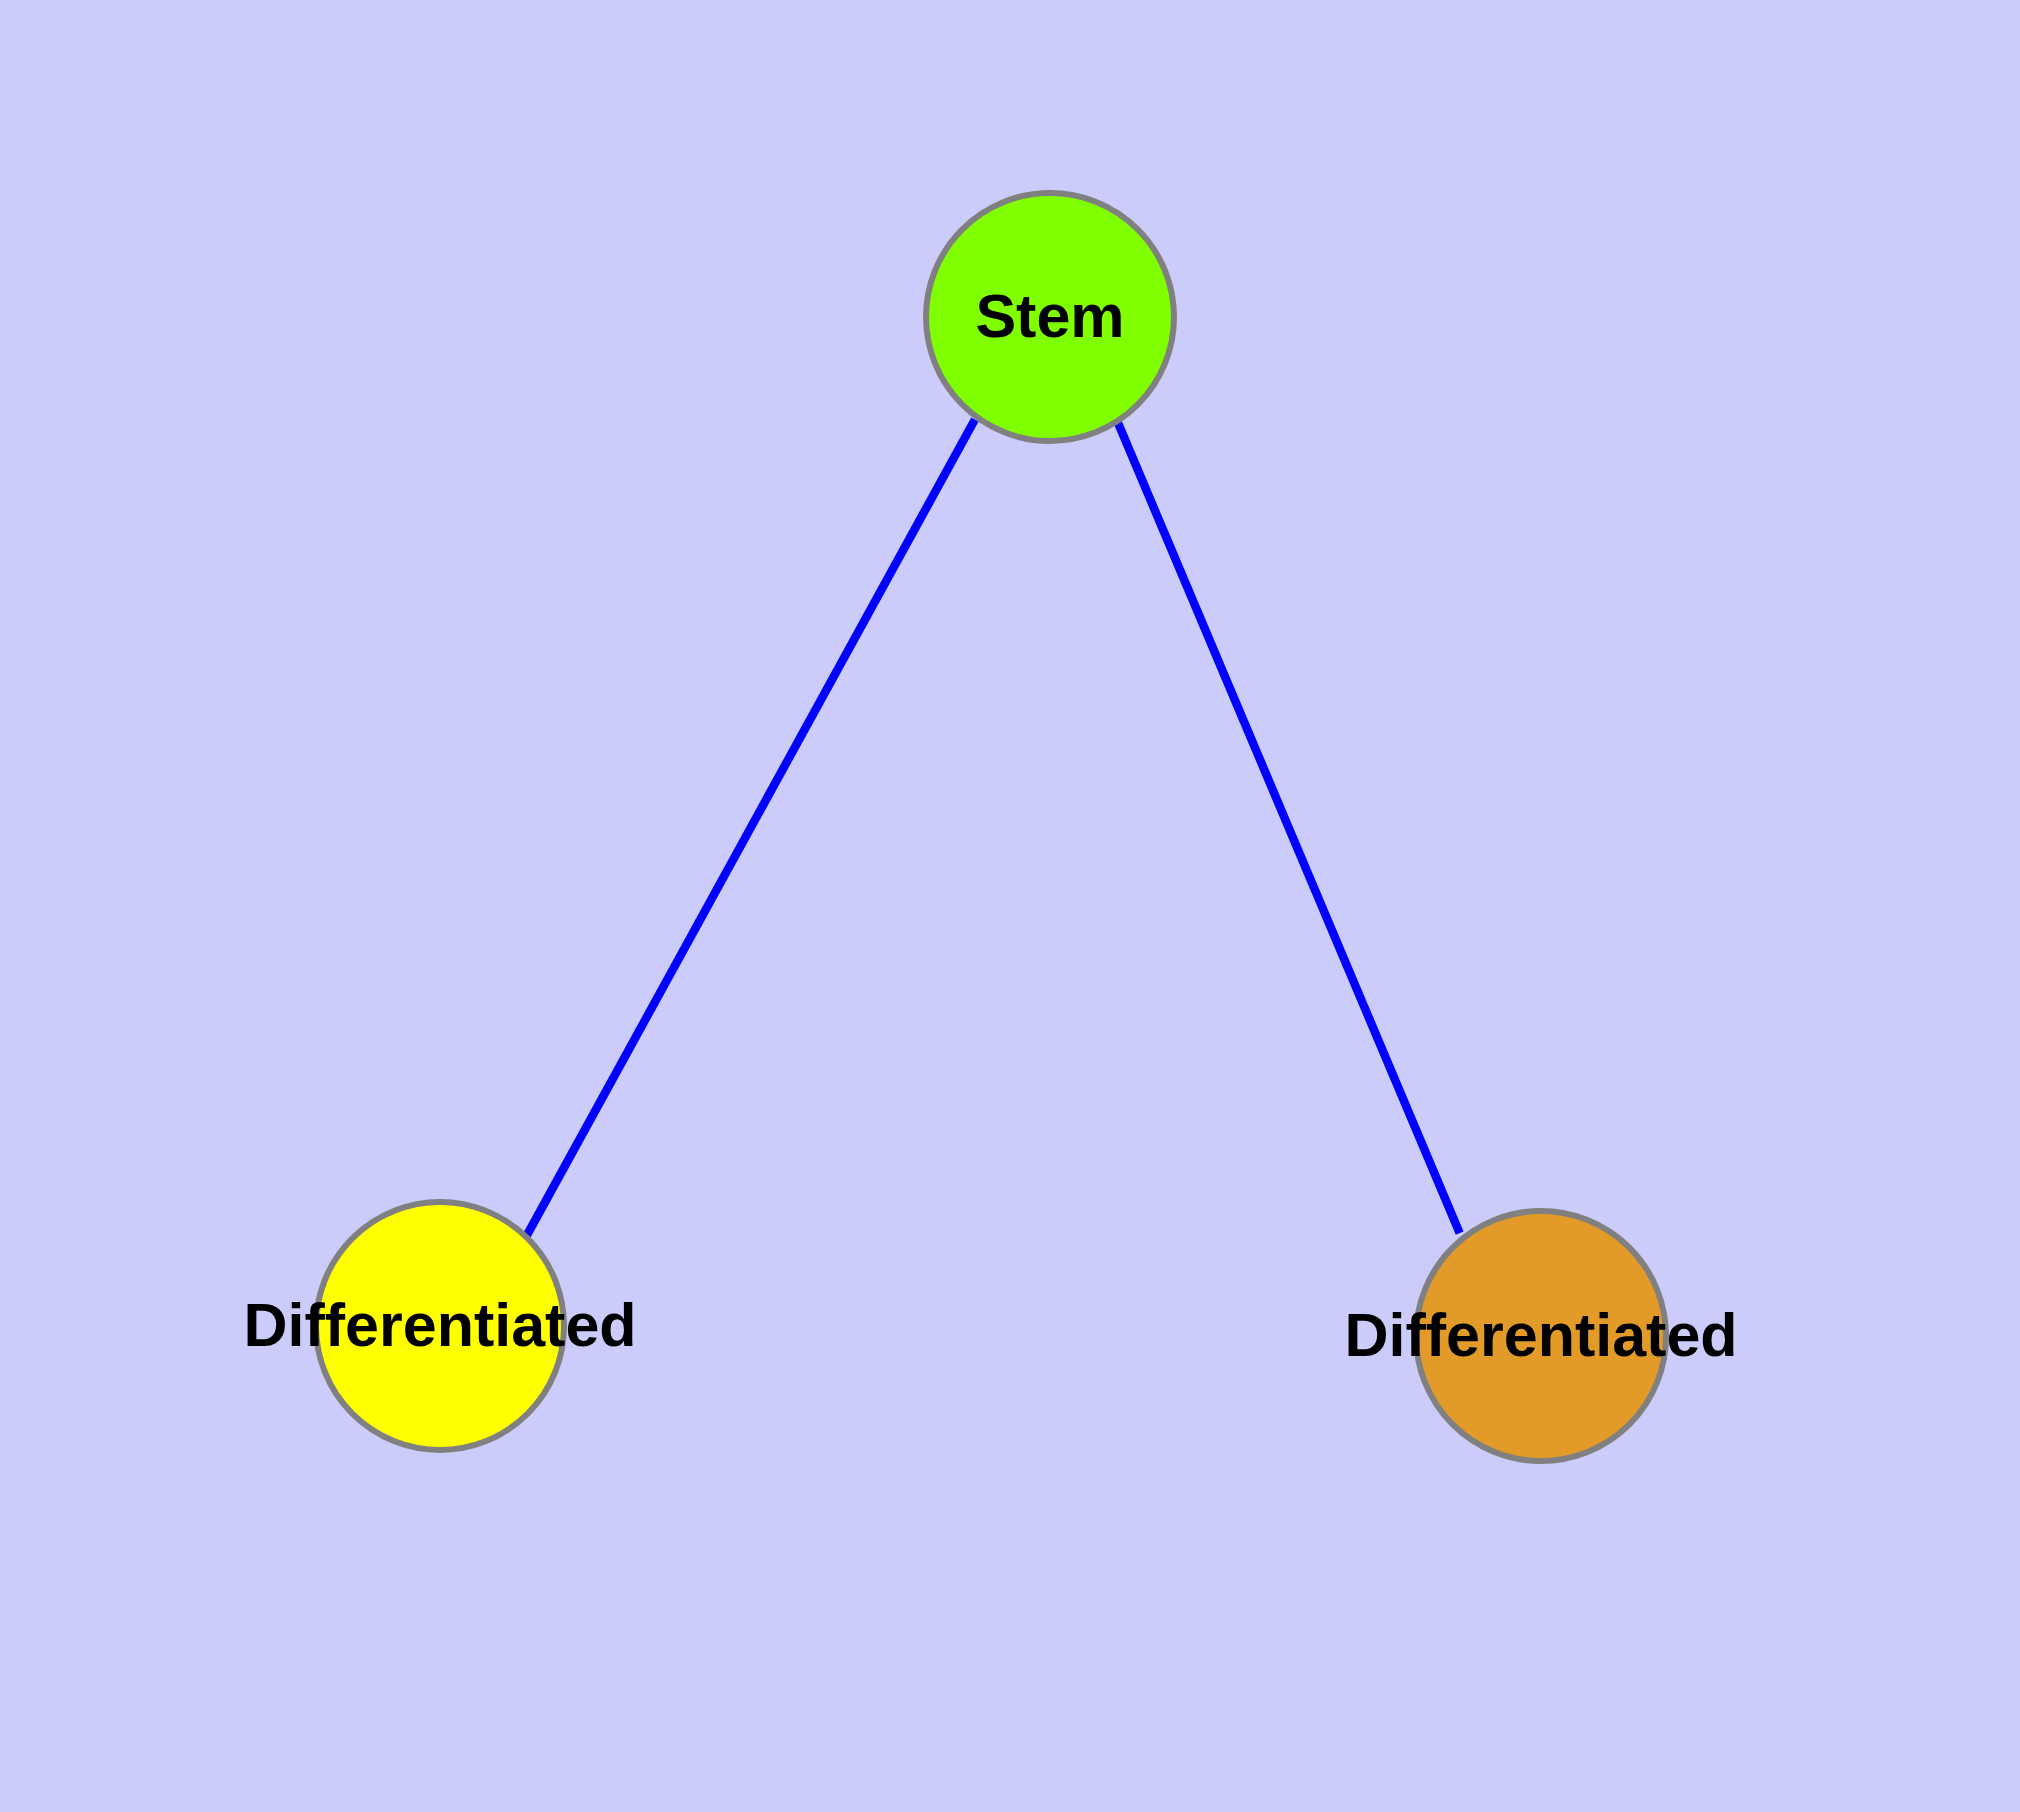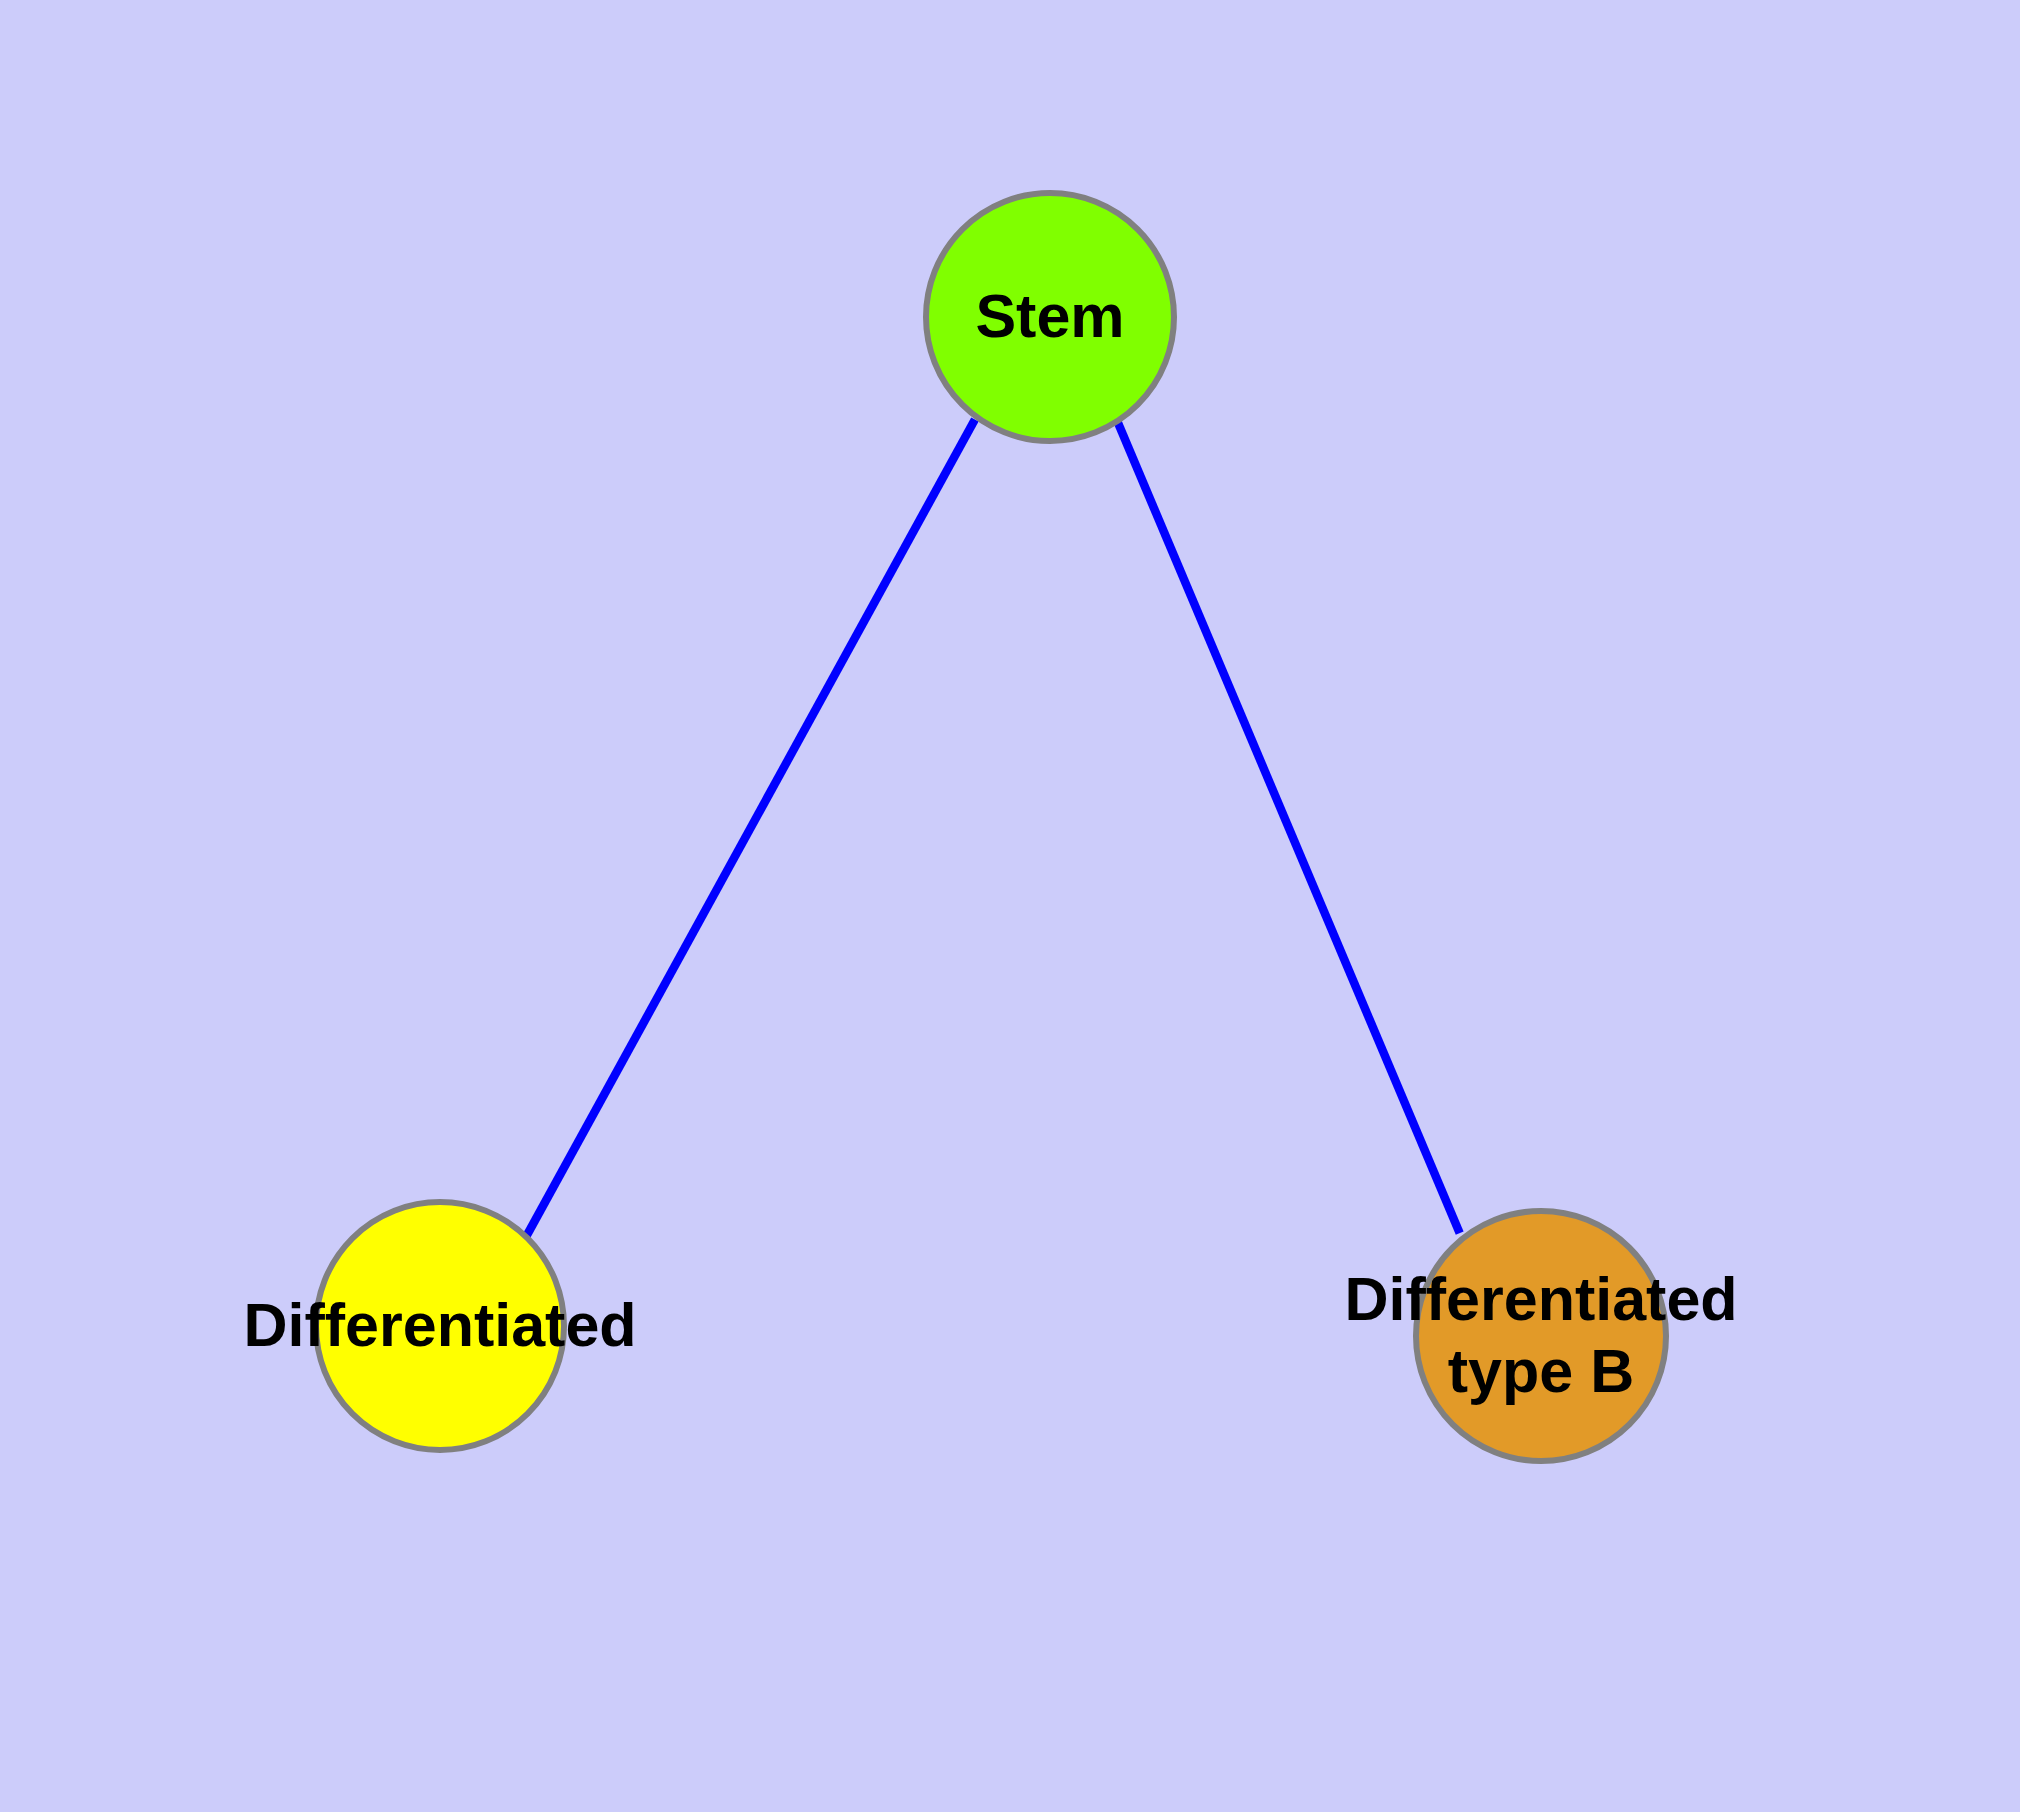--- a/index.html
+++ b/index.html
@@ -76,18 +76,17 @@
     <div class="node-label" style="left: 1050px; top: 317px; color: rgb(0, 0, 0); font-size: 61px;">
       <span class="label-line">Stem</span>
     </div>
 
     <div class="node-label" style="left: 440px; top: 1326px; color: rgb(0, 0, 0); font-size: 61px;">
       <span class="label-line">Differentiated</span>
     </div>
 
     <div class="node-label" style="left: 1541px; top: 1336px; color: rgb(0, 0, 0); font-size: 61px;">
       <span class="label-line">Differentiated</span>
-      <span class="label-line">type B</span>
     </div>
 
   </div>
 </div>
 
 
 </body></html>

